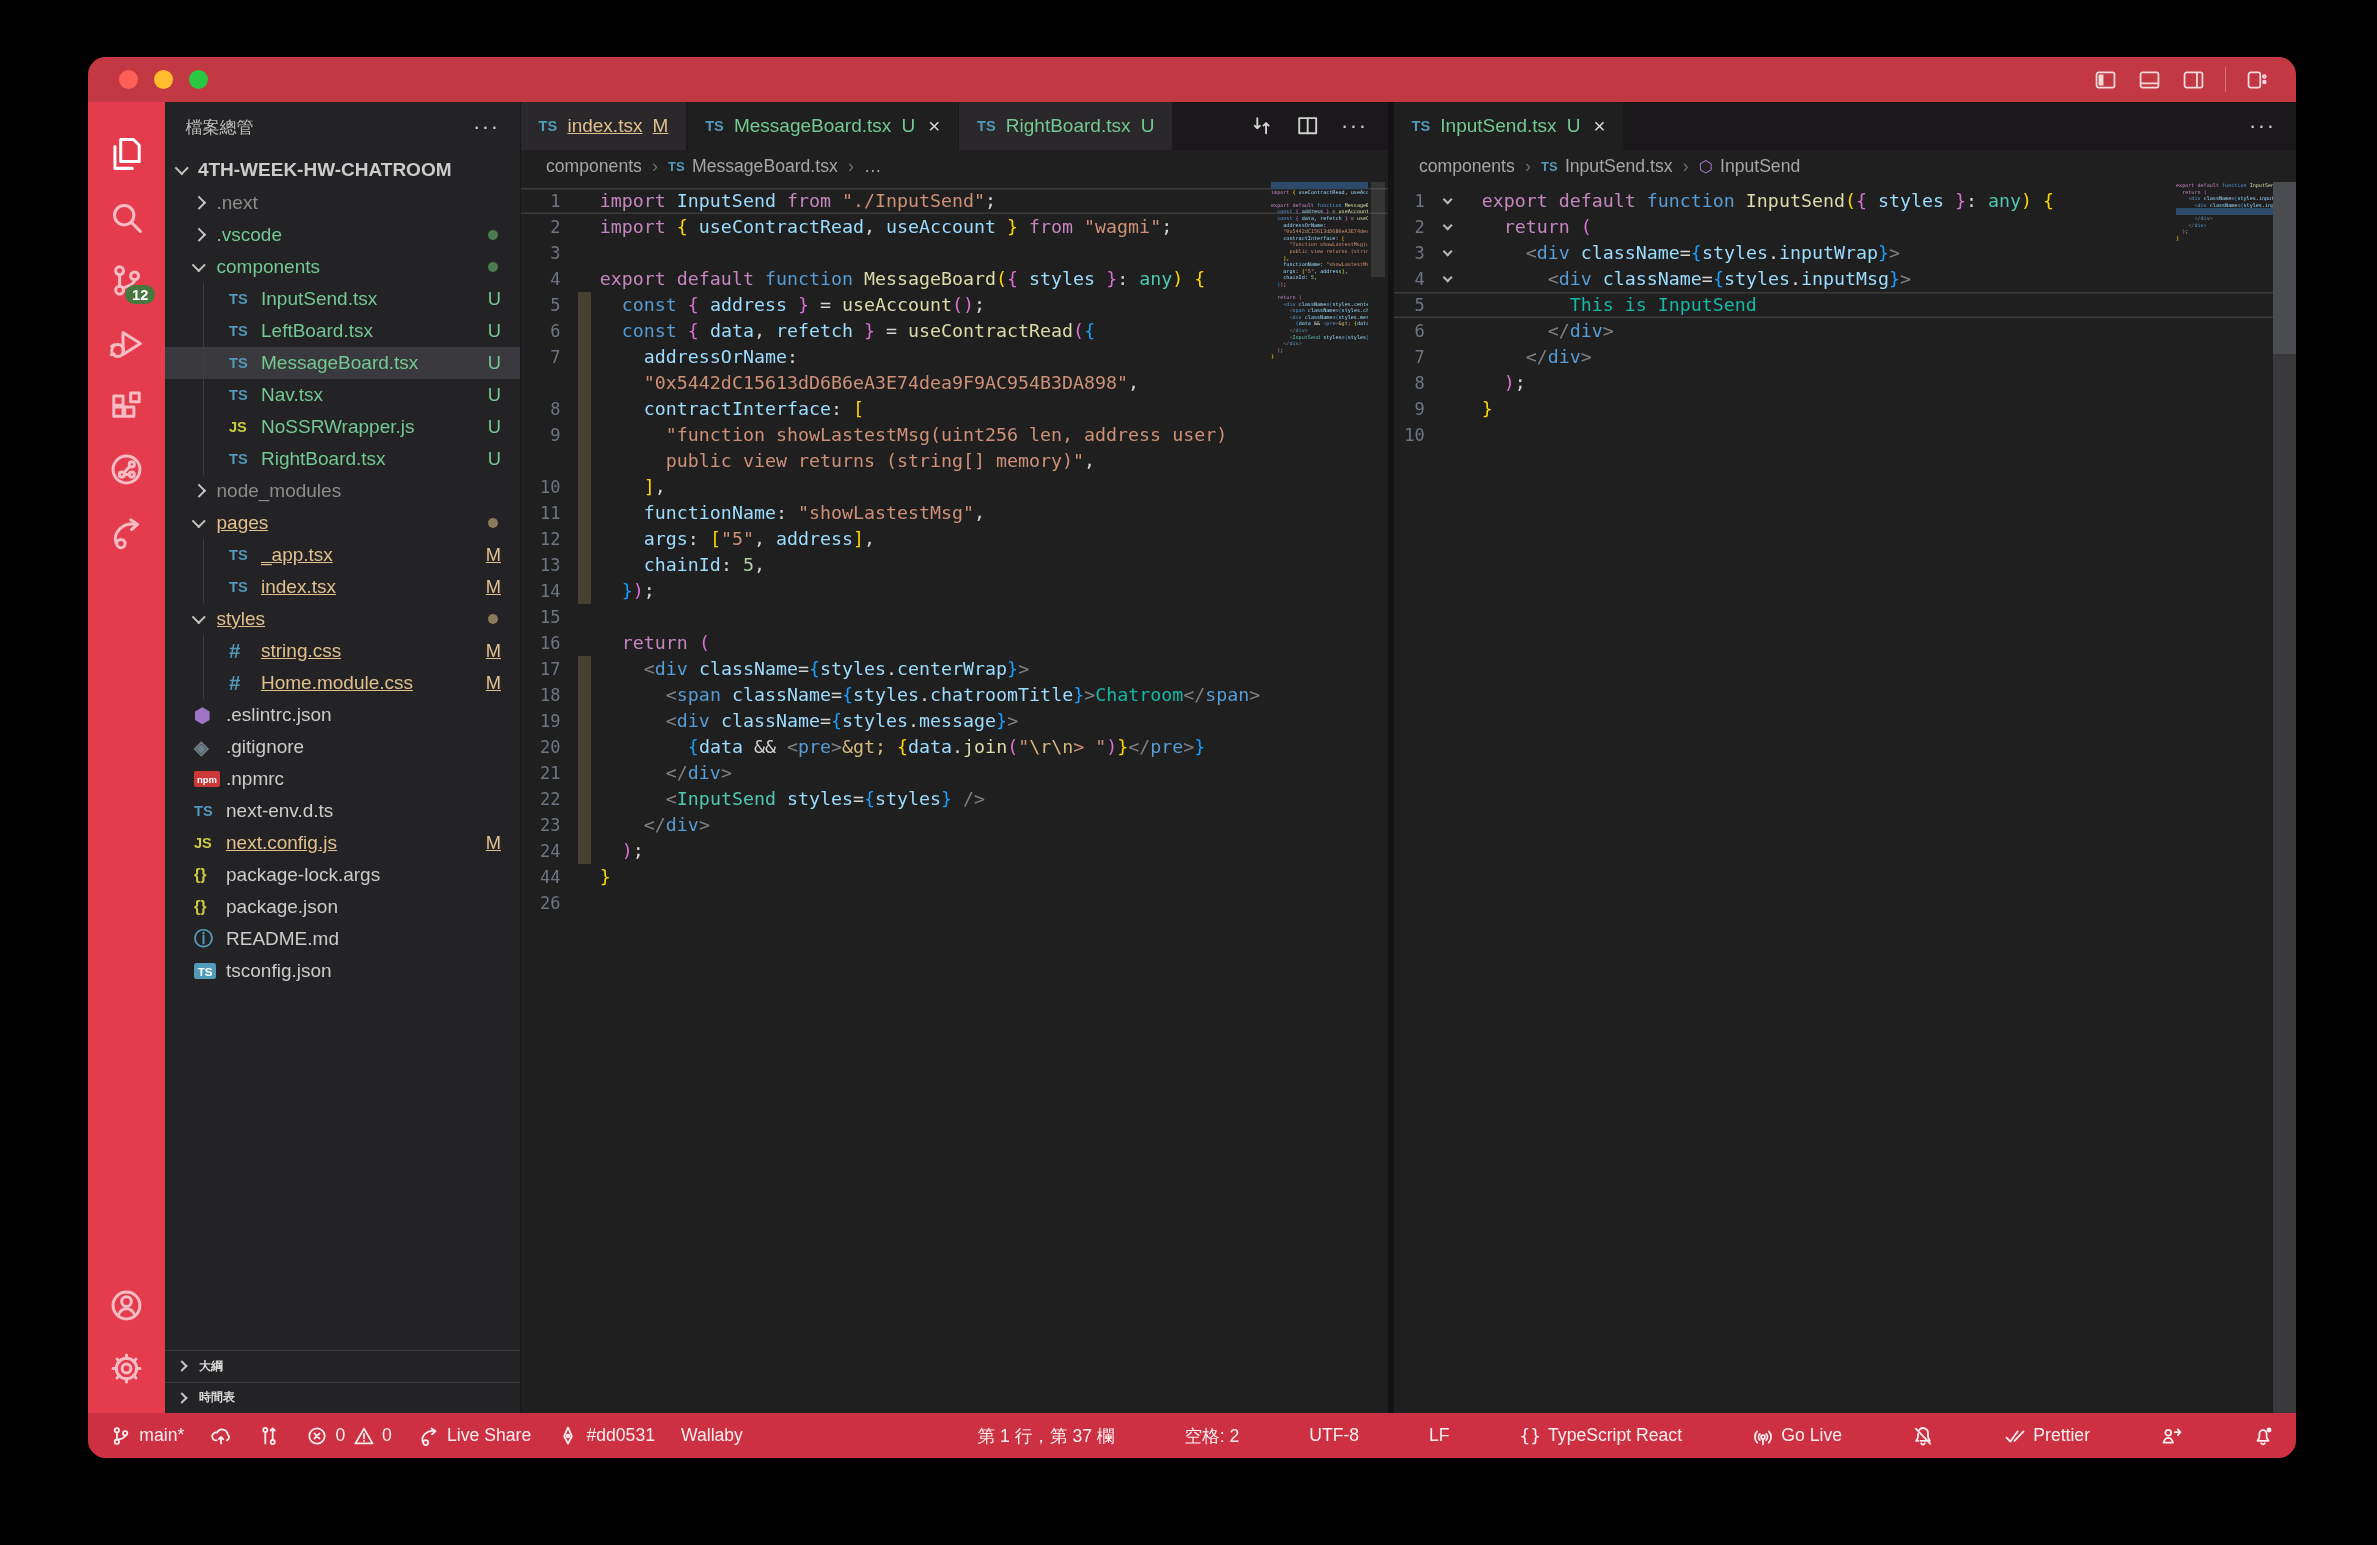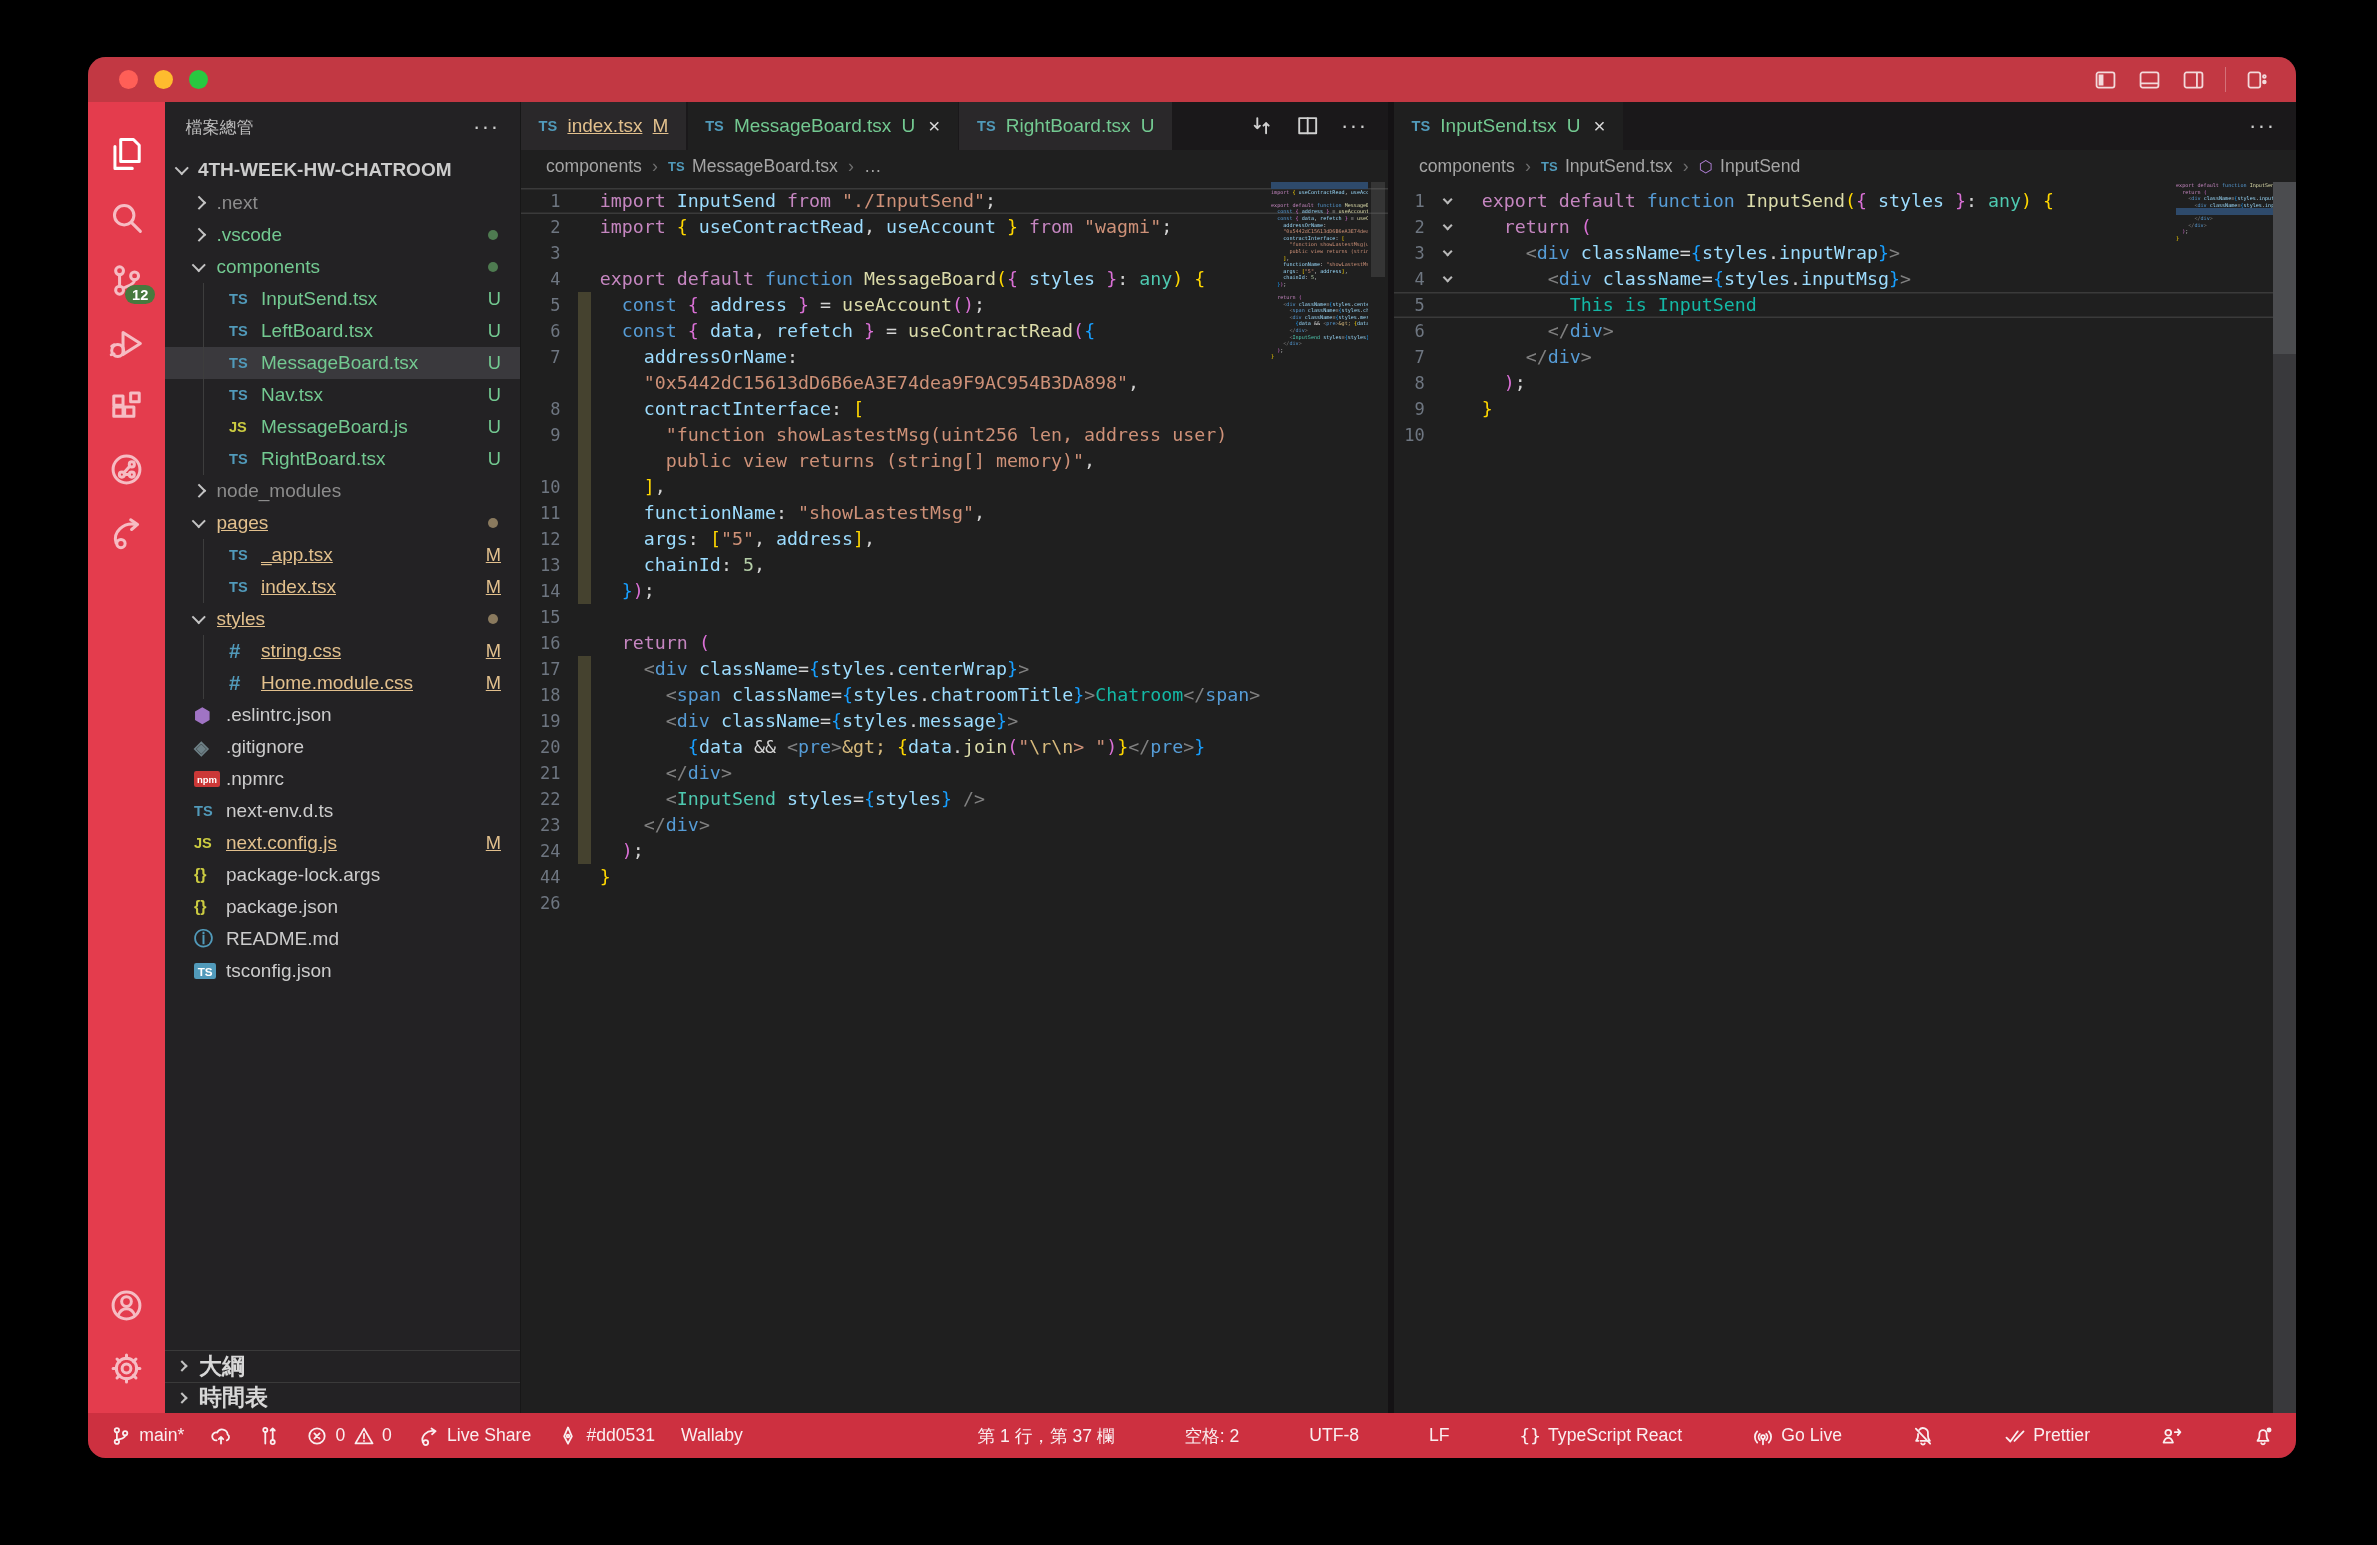--- a/index.html
+++ b/index.html
@@ -47,21 +47,21 @@
   .guide { position:absolute; left:38px; top:0; bottom:0; width:0.7px; background:#3d3d3d; }
   .fc-green { color:#73C991; } .fc-yellow { color:#E2C08D;text-decoration:underline; } .fc-dim { color:#8c8c8c; } .fc-normal { color:#cccccc; }
   .i-ts { color:#519aba; font-size:14.6px; } .i-js { color:#cbcb41; font-size:14.6px; }
   .i-css { color:#519aba; font-size:20.5px; } .i-json { color:#cbcb41; font-size:16px; }
   .i-eslint { color:#a074c4; font-size:19px; } .i-git { color:#6d8086; font-size:19px; }
   .i-readme { color:#519aba; font-size:19px; }
   .i-npm { background:#cb3837; color:#fff; font-size:9.5px; font-weight:bold; padding:2.2px 2.9px; border-radius:2.2px; }
   .i-tsconfig { background:#519aba; color:#fff; font-size:11.7px; padding:1.5px 3.7px; border-radius:2.2px; }
   #sb-sections { flex:none; }
   .section { height:31.5px; display:flex; align-items:center; border-top:1.5px solid #3a3a3a; color:#d7d7d7;
-    font-weight:bold; font-size:23px; padding-left:13px; gap:13px; }
+    font-weight:bold; font-size:12px; padding-left:13px; gap:13px; }
   .section .chev { width:8px; height:8px; border-right:2.2px solid #c3c3c3; border-bottom:2.2px solid #c3c3c3; }
 
   
   #editors { flex:1; display:flex; min-width:0; background:#1a181a; }
   .group { display:flex; flex-direction:column; min-width:0; position:relative; }
   .g0 { width:867px; flex:none; }
   .gsep { width:5.9px; background:#141214; flex:none; }
   .g1 { flex:1; }
   .tabbar { height:48px; background:#1a181a; display:flex; align-items:stretch; flex:none; position:relative; }
   .tab { display:flex; align-items:center; gap:10.2px; padding:0 17.6px; background:#2a282a; margin-right:1.5px;
@@ -275,21 +275,21 @@
               <span class="i-ts">TS</span>
             </span>
             <span class="flabel fc-green">Nav.tsx</span>
             <span class="fbadge fc-green">U</span>
           </div>
           <div class="frow" style="padding-left: 64px;">
             <span class="guide"></span>
             <span class="ficon">
               <span class="i-js">JS</span>
             </span>
-            <span class="flabel fc-green">MessageBoard.js</span>
+            <span class="flabel fc-green">NoSSRWrapper.js</span>
             <span class="fbadge fc-green">U</span>
           </div>
           <div class="frow" style="padding-left: 64px;">
             <span class="guide"></span>
             <span class="ficon">
               <span class="i-ts">TS</span>
             </span>
             <span class="flabel fc-green">RightBoard.tsx</span>
             <span class="fbadge fc-green">U</span>
           </div>

